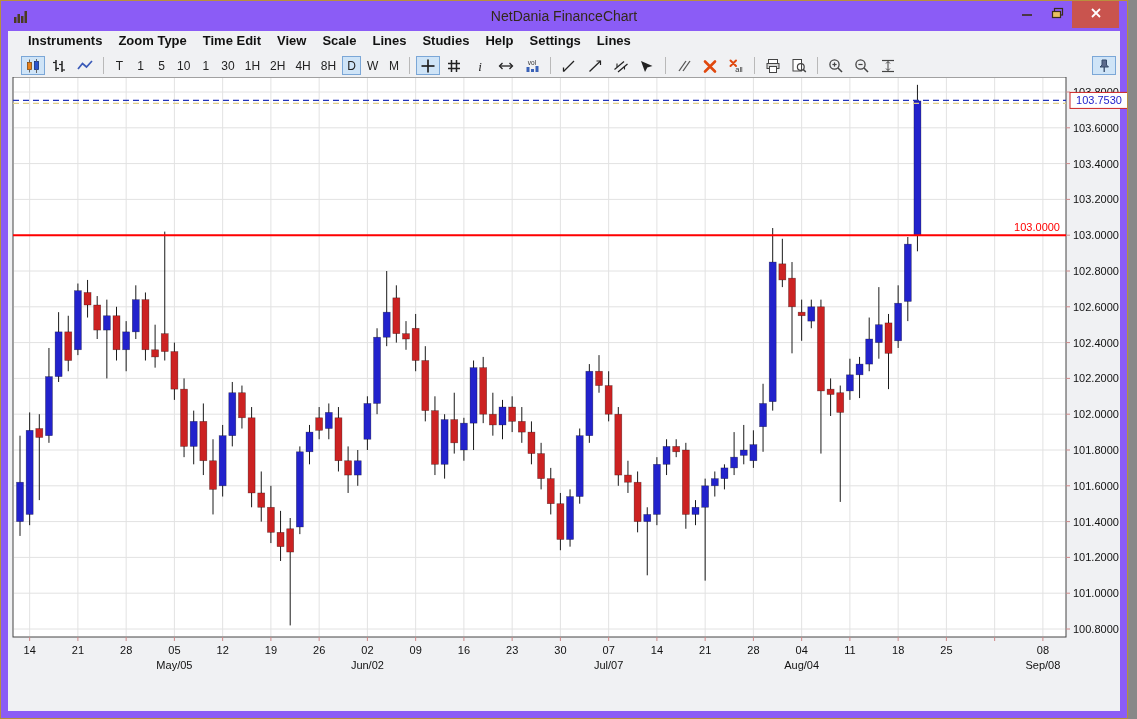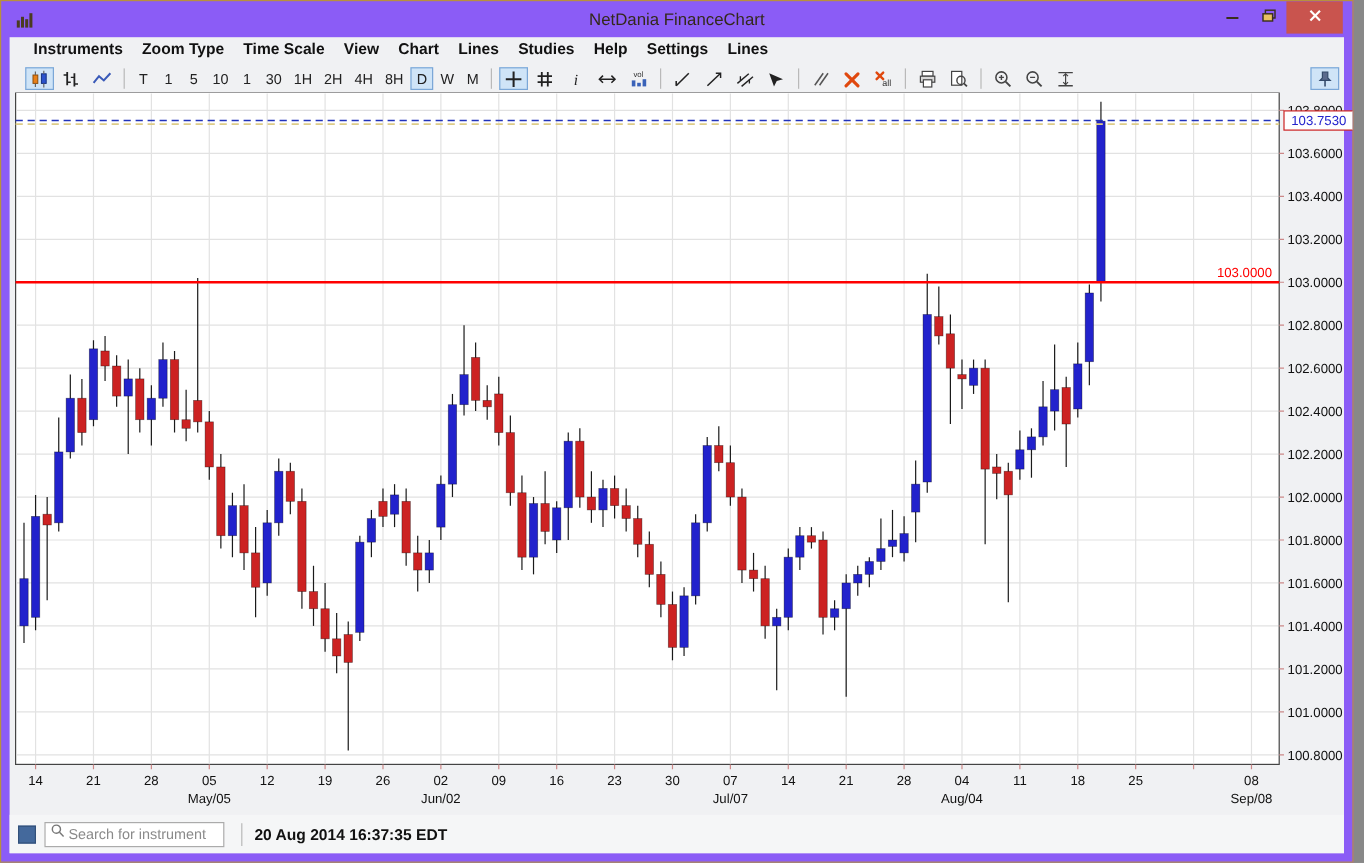--- a/index.html
+++ b/index.html
@@ -64,23 +64,23 @@
               <path d="M2 2 L10 10 M10 2 L2 10" stroke="#ffffff" stroke-width="1.8"></path>
             </svg></span>
       </button>
     </span>
   </div>
 
   <div class="app">
     <div class="menubar" id="menubar">
         <span class="menuitem">Instruments</span>
         <span class="menuitem">Zoom Type</span>
-        <span class="menuitem">Time Scale</span>
+        <span class="menuitem">Time Edit</span>
         <span class="menuitem">View</span>
-        <span class="menuitem">Chart</span>
+        <span class="menuitem">Scale</span>
         <span class="menuitem">Lines</span>
         <span class="menuitem">Studies</span>
         <span class="menuitem">Help</span>
         <span class="menuitem">Settings</span>
         <span class="menuitem">Lines</span>
       </div>
     <div class="toolbar" id="toolbar">
         <button class="iconbtn selected">
           <span>
             <svg width="16" height="16" viewBox="0 0 16 16">
@@ -597,28 +597,14 @@
           <line x1="909.45" y1="7.839999999998881" x2="909.45" y2="174.31000000000012" stroke="#1a1a1a" stroke-width="1"></line>
           <rect x="905.95" y="23.94999999999949" width="7" height="134.25" fill="#2222cc" stroke="rgba(0,0,0,0.45)" stroke-width="0.6"></rect>
           <line x1="5" y1="158.19999999999948" x2="1058" y2="158.19999999999948" stroke="#ff0000" stroke-width="2"></line>
           <text x="1052" y="154.19999999999948" font-size="11" fill="#ff0000" text-anchor="end" font-family="Liberation Sans, sans-serif">103.0000</text>
           <line x1="5" y1="26.41299999999947" x2="1058" y2="26.41299999999947" stroke="#ddcc88" stroke-width="1.4" stroke-dasharray="6 4"></line>
           <line x1="5" y1="23.41299999999947" x2="1058" y2="23.41299999999947" stroke="#2233bb" stroke-width="1.4" stroke-dasharray="6 4"></line>
           <rect x="1062" y="15.412999999999471" width="58" height="16" fill="#ffffff" stroke="#cc2222" stroke-width="1"></rect>
           <text x="1091" y="27.41299999999947" font-size="11" fill="#2222cc" text-anchor="middle" font-family="Liberation Sans, sans-serif">103.7530</text>
         </svg>
     </div>
-    <div class="statusbar">
-      <span class="bluebox"></span>
-      <span class="searchbox">
-        <span>
-          <svg width="13" height="13" viewBox="0 0 13 13">
-              <circle cx="5" cy="5" r="3.4" fill="none" stroke="#777" stroke-width="1.2"></circle>
-              <line x1="7.6" y1="7.6" x2="11" y2="11" stroke="#777" stroke-width="1.2"></line>
-            </svg>
-        </span>
-        <input type="text" placeholder="Search for instrument" style="">
-      </span>
-      <span class="statussep"></span>
-      <span class="timestamp">20 Aug 2014 16:37:35 EDT</span>
-    </div>
   </div>
 </div>
 
 </body></html>

